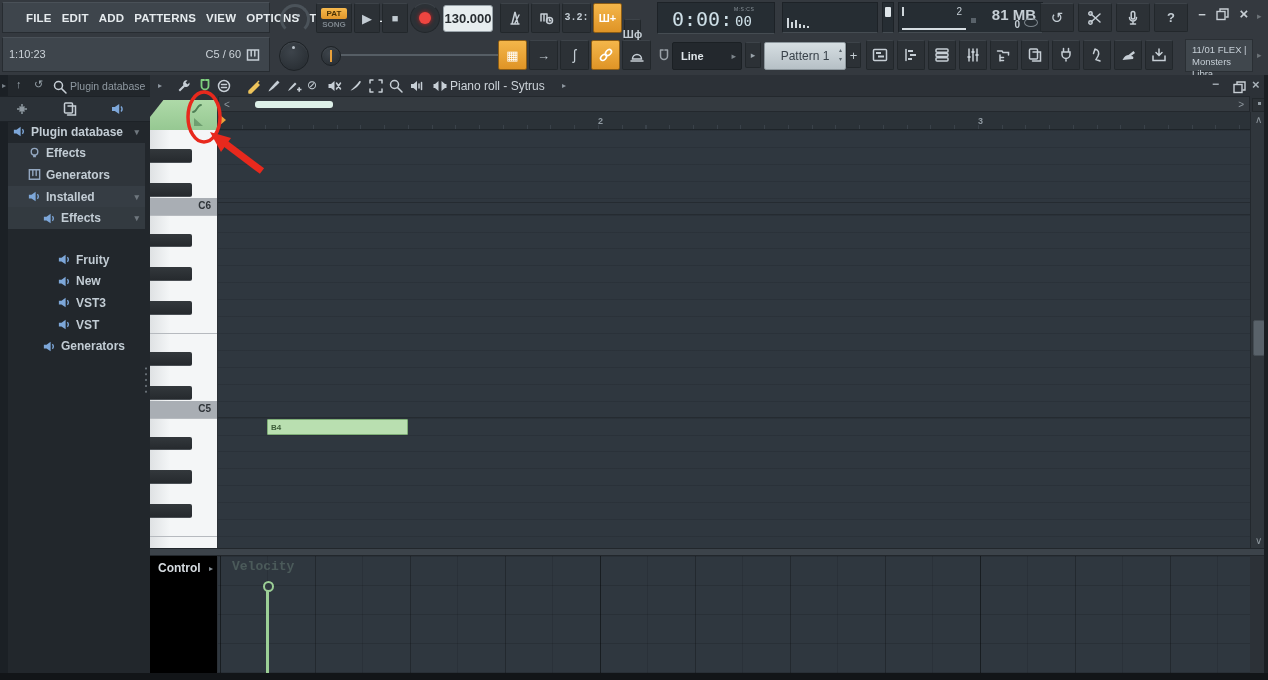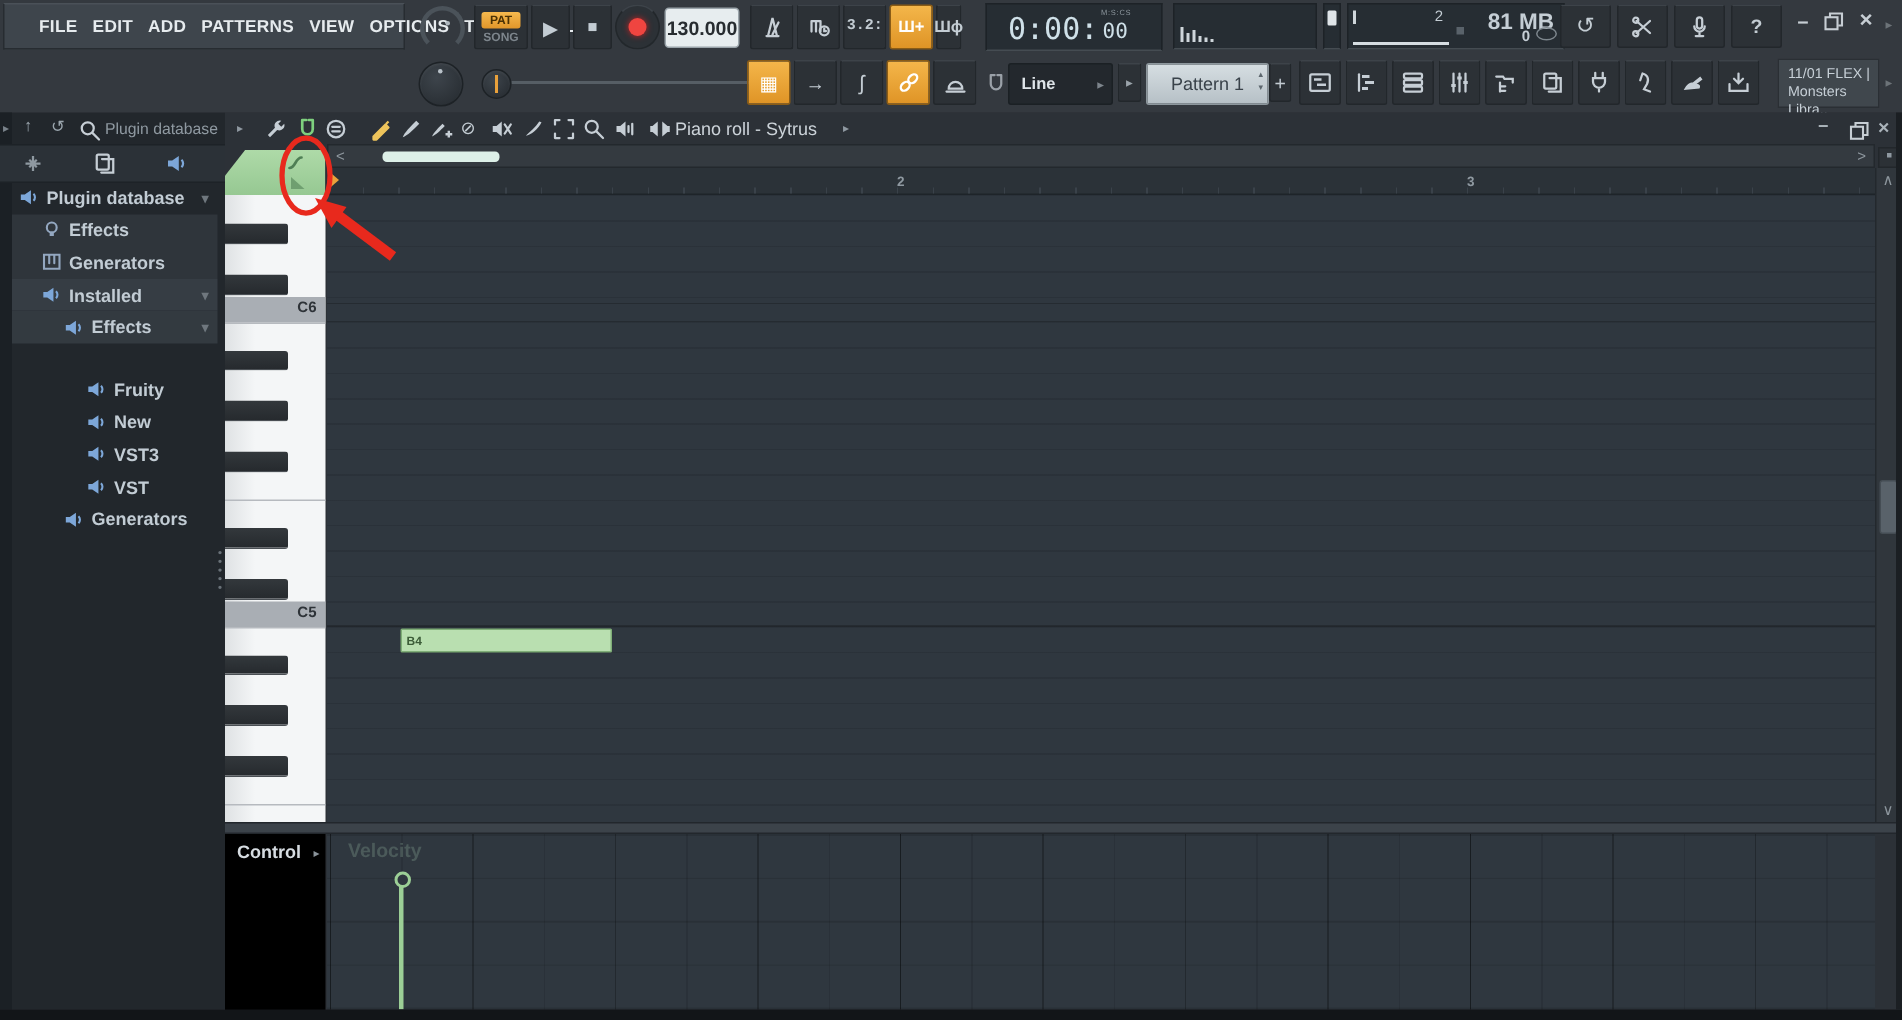--- a/index.html
+++ b/index.html
@@ -103,21 +103,21 @@
           <path d="M11.5 9 v1.7 h1.2" stroke="#c6ced5" stroke-width="1.5" fill="none" stroke-linecap="round"></path>
         </svg>
       </span>
     </div>
   <div class="abs btn" style="left:562px;top:3px;width:29px;height:30px;font-family:Liberation Mono, monospace;">
       <span class="glyph" style="font-size:10px;font-weight:bold;">3.2:</span>
     </div>
   <div class="abs btn orange" style="left:593px;top:3px;width:29px;height:30px;">
       <span class="glyph" style="font-size:11px;font-weight:bold;">Ш+</span>
     </div>
-  <div class="abs btn" style="left:624px;top:3px;width:17px;height:30px;">
+  <div class="abs btn" style="left:624px;top:19px;width:17px;height:30px;">
       <span class="glyph" style="font-size:11px;font-weight:bold;">Шϕ</span>
     </div>
 
   <div class="abs inset" style="left:657px;top:2px;width:118px;height:32px;">
     <span class="abs digits" style="left:14px;top:4px;font-size:20px;">0:00:</span>
     <span class="abs digits" style="left:77px;top:10px;font-size:14px;">00</span>
     <span class="abs" style="left:76px;top:3px;font-size:5px;color:#8b959c;letter-spacing:.5px;">M:S:CS</span>
   </div>
 
   <div class="abs inset" style="left:782px;top:2px;width:96px;height:31px;">
@@ -172,20 +172,29 @@
       <span>
         <svg width="16" height="16" viewBox="0 0 16 16">
           <rect x="2" y="4.5" width="8" height="8" fill="none" stroke="#c7ced4" stroke-width="1.4"></rect>
           <path d="M5 4.5 V2 h8 v8 h-2.5" fill="none" stroke="#c7ced4" stroke-width="1.4"></path>
         </svg>
       </span>
     </div>
   <div class="abs" style="left:1235px;top:5px;width:18px;height:16px;color:#c7ced4;font-size:15px;text-align:center;font-weight:bold;">×</div>
   <div class="abs" style="left:1257px;top:11px;color:#6c7378;font-size:9px;">▸</div>
 
+  <div class="abs panel" style="left:2px;top:37px;width:268px;height:35px;">
+    <span class="abs" style="left:6px;top:10px;color:#ccd3d9;font-size:11px;">1:10:23</span>
+    <span class="abs" style="right:28px;top:10px;color:#ccd3d9;font-size:11px;">C5 / 60</span>
+    <span class="abs ic" style="right:8px;top:9px;">
+        <svg width="16" height="16" viewBox="0 0 16 16">
+          <path d="M2.5 3 h11 v10 h-11 Z M6.2 3 v6 M9.8 3 v6" stroke="#c6ced5" stroke-width="1.5" fill="none" stroke-linecap="round"></path>
+        </svg>
+      </span>
+  </div>
 
   <div class="abs knob" style="left:279px;top:41px;width:28px;height:28px;">
       <div class="dot" style="left:12px;top:4px;"></div>
     </div>
 
   <div class="abs" style="left:315px;top:39px;width:180px;height:33px;">
     <div class="abs" style="left:26px;top:15px;width:162px;height:2px;background:#565e65;"></div>
     <div class="abs knob" style="left:6px;top:7px;width:18px;height:18px;">
       <div class="abs" style="left:8px;top:3px;width:2px;height:12px;background:#e9a13b;"></div>
     </div>
@@ -604,21 +613,21 @@
 
     <div class="abs" style="left:0;top:481px;width:67px;height:152px;background:#000000;">
       <span class="abs" style="left:8px;top:5px;color:#d6dce1;font-size:12px;font-weight:bold;">Control</span>
       <span class="abs" style="right:4px;top:8px;color:#8a939a;font-size:8px;">▸</span>
     </div>
     <div id="velgrid" class="abs grid-bg" style="left:68px;top:481px;width:1032px;height:117px;background-image:
         repeating-linear-gradient(to right, rgba(0,0,0,.30) 0 1px, transparent 1px 380px),
         repeating-linear-gradient(to right, rgba(0,0,0,.17) 0 1px, transparent 1px 95px),
         repeating-linear-gradient(to right, rgba(0,0,0,.10) 0 1px, transparent 1px 47.5px),
         repeating-linear-gradient(to bottom, rgba(0,0,0,.12) 0 1px, transparent 1px 29px);
-        overflow:hidden;">
+        overflow:hidden;font-family:Liberation Mono, monospace;">
       <span class="abs" style="left:14px;top:3px;font-size:13px;font-weight:bold;color:rgba(160,195,170,.25);">Velocity</span>
     <div class="abs" style="left: 48px; top: 28px; width: 3px; height: 89px; background: rgb(156, 207, 150);"></div>
         <div class="abs" style="left: 49px; top: 28px; height: 2px; background: rgb(156, 207, 150);"></div>
         <div class="abs" style="left: 45px; top: 25px; width: 7px; height: 7px; border-radius: 50%; background: rgb(47, 55, 63); border: 2px solid rgb(156, 207, 150);"></div>
       </div>
   </div>
 
   <div class="abs" style="left:0;top:673px;width:1268px;height:7px;background:#121518;"></div>
   <div class="abs" style="left:1264px;top:75px;width:4px;height:598px;background:#1b1f23;"></div>
 

